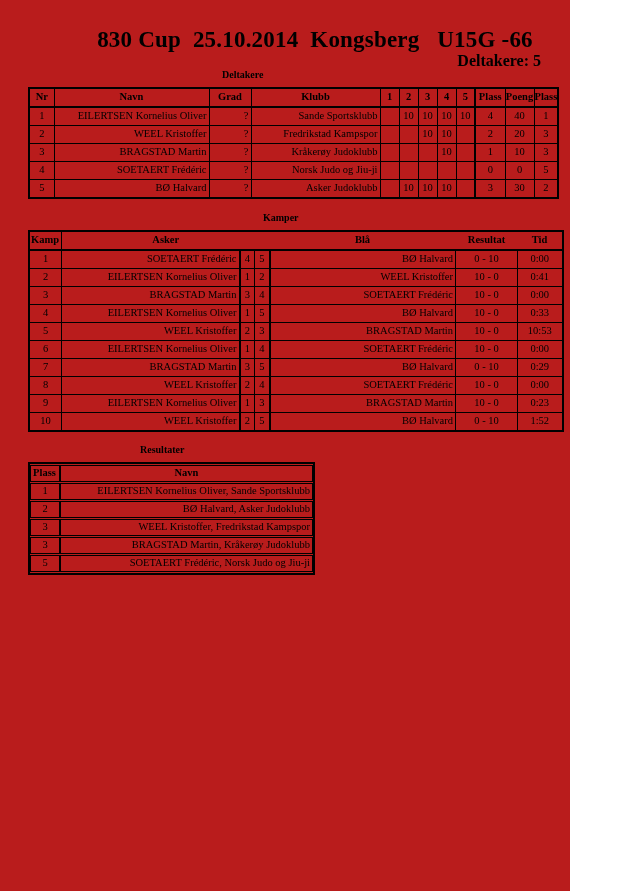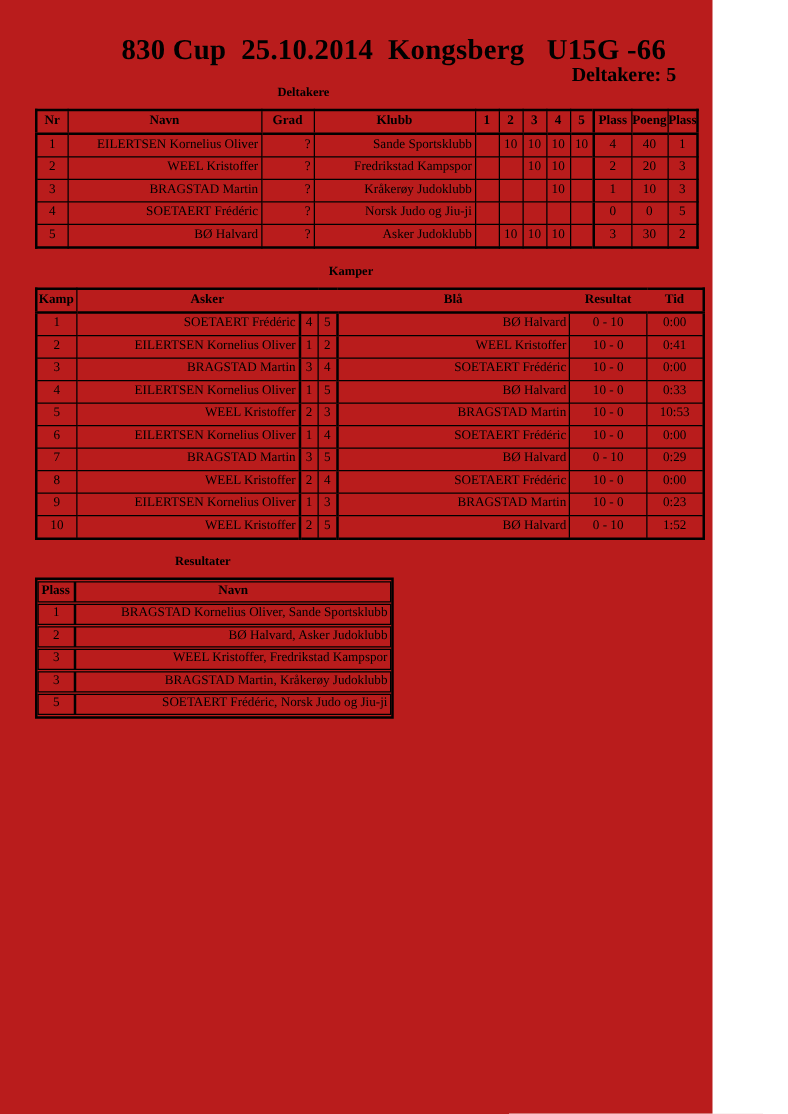--- a/index.html
+++ b/index.html
@@ -285,21 +285,21 @@
       </colgroup>
       <thead>
         <tr>
           <th colspan="1" class="hd-plass al-flush">Plass</th>
           <th colspan="1" class="hd-navn ">Navn</th>
         </tr>
       </thead>
       <tbody>
         <tr>
           <td class="">1</td>
-          <td class="al-left">BRAGSTAD Kornelius Oliver, Sande Sportsklubb</td>
+          <td class="al-left">EILERTSEN Kornelius Oliver, Sande Sportsklubb</td>
         </tr>
         <tr>
           <td class="">2</td>
           <td class="al-left">BØ Halvard, Asker Judoklubb</td>
         </tr>
         <tr>
           <td class="">3</td>
           <td class="al-left">WEEL Kristoffer, Fredrikstad Kampspor</td>
         </tr>
         <tr>

